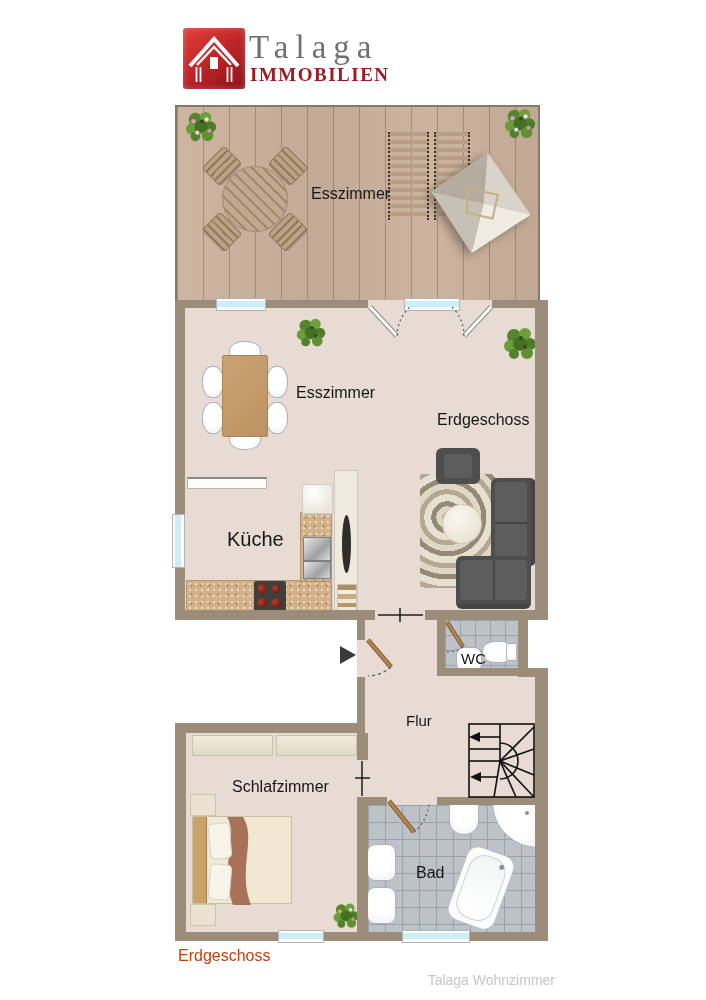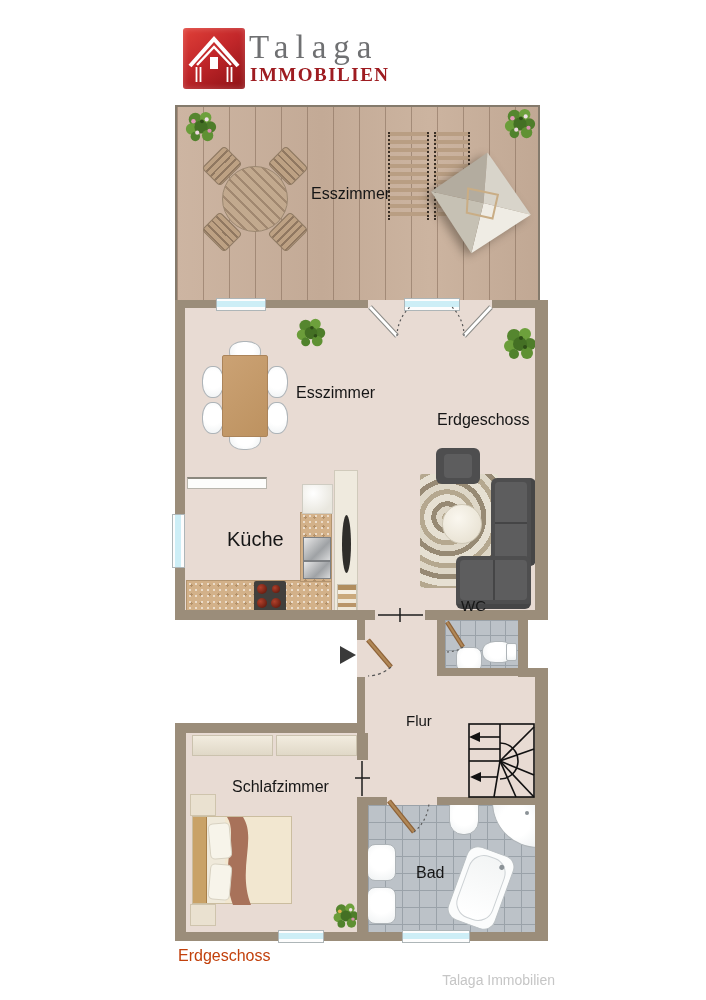--- a/index.html
+++ b/index.html
@@ -349,20 +349,20 @@
       <path d="M500 743 A18 18 0 1 1 500 779"></path>
       <line x1="479" y1="777" x2="497" y2="777"></line>
       <polygon points="469,737 480,732 480,742" fill="#111" stroke="none"></polygon>
       <polygon points="470,777 481,772 481,782" fill="#111" stroke="none"></polygon>
     </g>
   </svg>
 
   <div class="abs lbl" style="left:296px;top:385px;font-size:16px">Esszimmer</div>
   <div class="abs lbl" style="left:437px;top:412px;font-size:16px">Erdgeschoss</div>
   <div class="abs lbl" style="left:227px;top:529px;font-size:20px">Küche</div>
-  <div class="abs lbl" style="left:461px;top:598px">WC</div>
+  <div class="abs lbl" style="left:461px;top:651px">WC</div>
   <div class="abs lbl" style="left:406px;top:713px">Flur</div>
   <div class="abs lbl" style="left:232px;top:779px;font-size:16px">Schlafzimmer</div>
   <div class="abs lbl" style="left:416px;top:865px;font-size:16px">Bad</div>
 
   <div class="abs floor-label">Erdgeschoss</div>
-  <div class="abs watermark">Talaga Immobilien</div>
+  <div class="abs watermark">Talaga Wohnzimmer</div>
 </div>
 
 </body></html>

